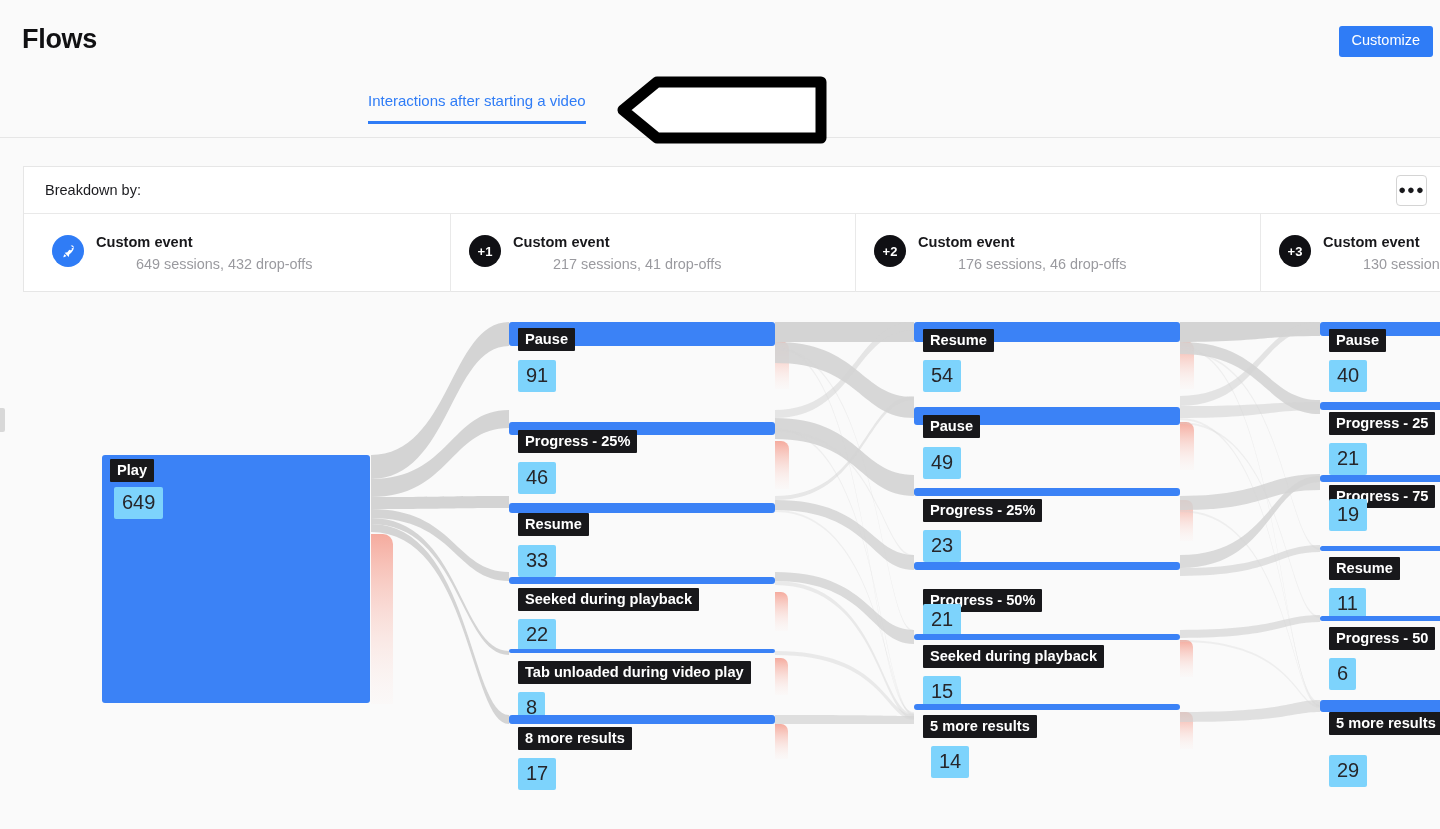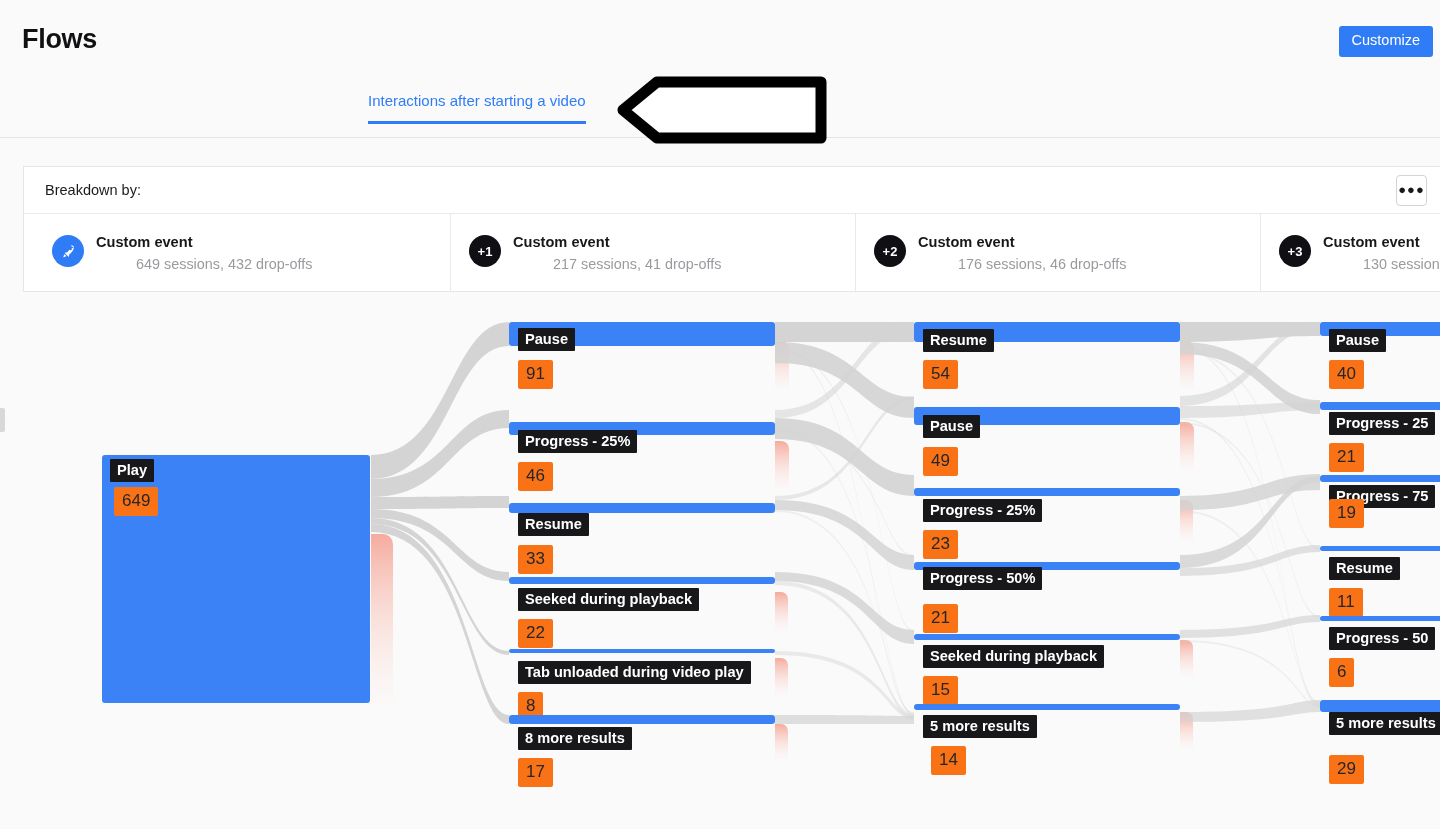--- a/index.html
+++ b/index.html
@@ -110,22 +110,22 @@
   .node .bar { position: absolute; left: 0; top: 0; background: #3b82f6; border-radius: 3px; }
   .node .lbl {
     position: absolute; left: 9px;
     background: #18181b; color: #ffffff;
     font-size: 14.6px; font-weight: bold;
     padding: 3px 7px 4px 7px;
     white-space: nowrap; border-radius: 1px;
   }
   .node .val {
     position: absolute; left: 9px;
-    background: #f97316; color: #26262a;
-    font-size: 17px;
+    background: #7dd3fc; color: #26262a;
+    font-size: 20px;
     padding: 4px 8px 5px 8px;
     white-space: nowrap; border-radius: 2px;
   }
   svg.links { position: absolute; left: 0; top: 0; width: 1440px; height: 529px; }
 
   .edge-handle {
     position: absolute; left: 0; top: 408px; width: 5px; height: 24px;
     background: #d8d8d8; border-radius: 0 2px 2px 0;
   }
 </style>
@@ -306,21 +306,21 @@
       <div class="lbl" style="top:8px;">Pause</div>
       <div class="val" style="top:40px;">49</div>
     </div>
     <div class="node" style="left:914px;top:188px;">
       <div class="bar" style="width:266px;height:8px;"></div>
       <div class="lbl" style="top:11px;">Progress - 25%</div>
       <div class="val" style="top:42px;">23</div>
     </div>
     <div class="node" style="left:914px;top:262px;">
       <div class="bar" style="width:266px;height:8px;"></div>
-      <div class="lbl" style="top:5px;">Progress - 50%</div>
+      <div class="lbl" style="top:27px;">Progress - 50%</div>
       <div class="val" style="top:42px;">21</div>
     </div>
     <div class="node" style="left:914px;top:334px;">
       <div class="bar" style="width:266px;height:6px;"></div>
       <div class="lbl" style="top:11px;">Seeked during playback</div>
       <div class="val" style="top:42px;">15</div>
     </div>
     <div class="node" style="left:914px;top:404px;">
       <div class="bar" style="width:266px;height:6px;"></div>
       <div class="lbl" style="top:11px;">5 more results</div>

